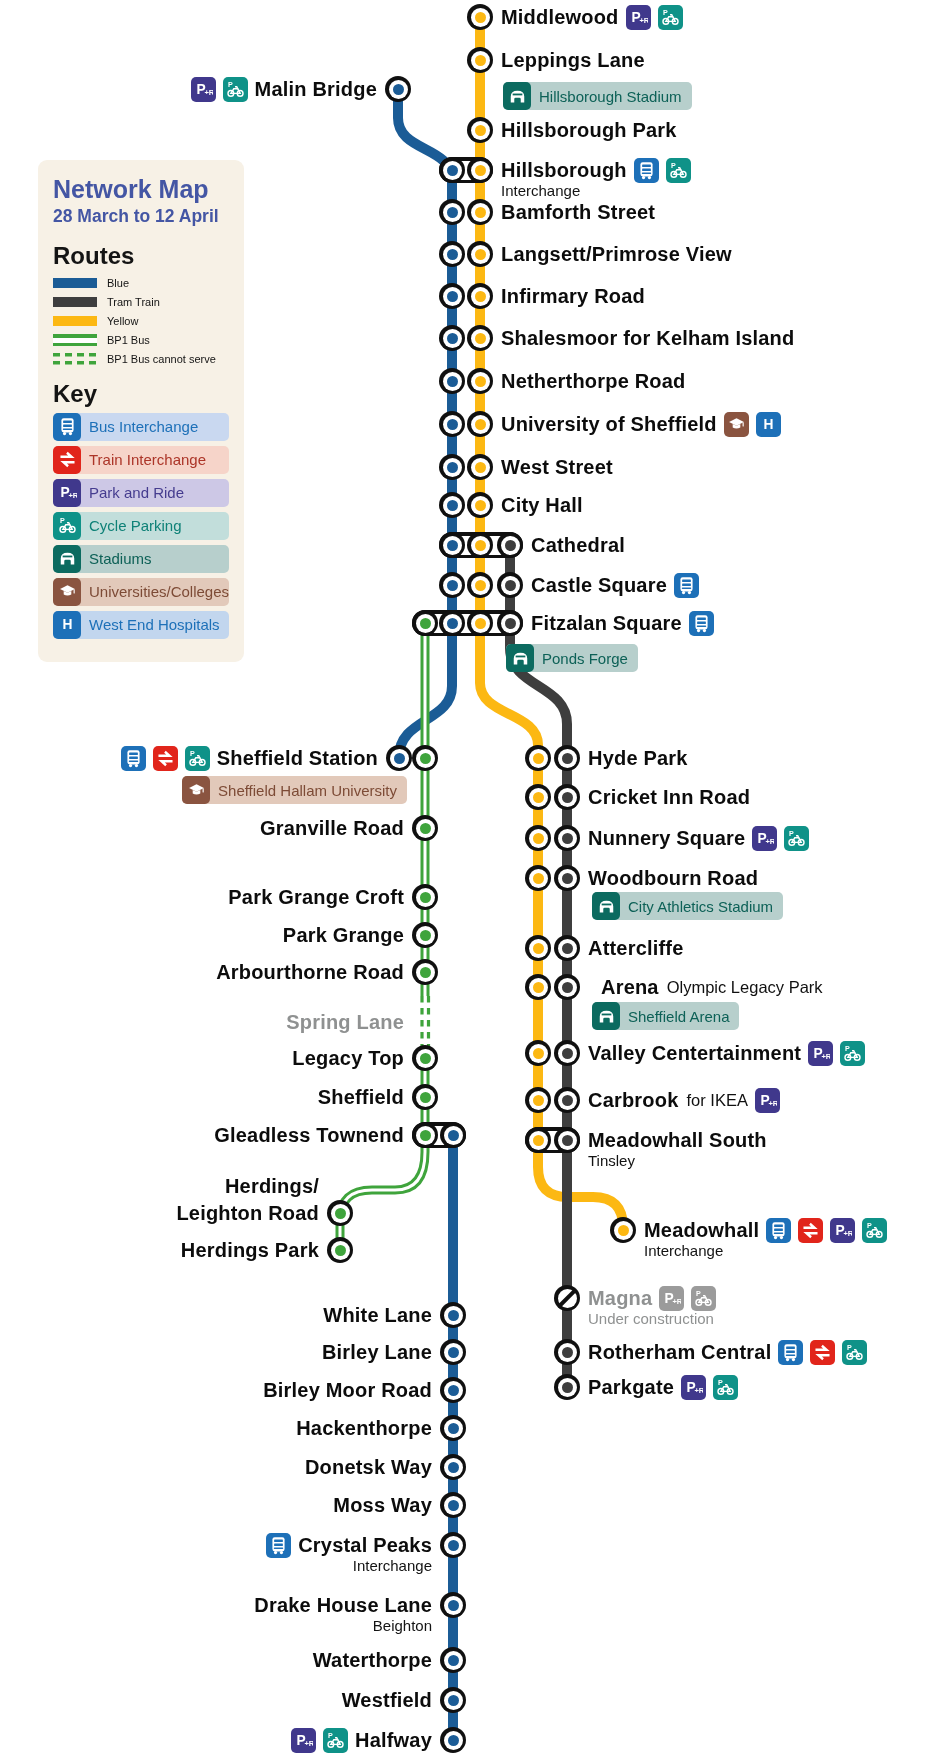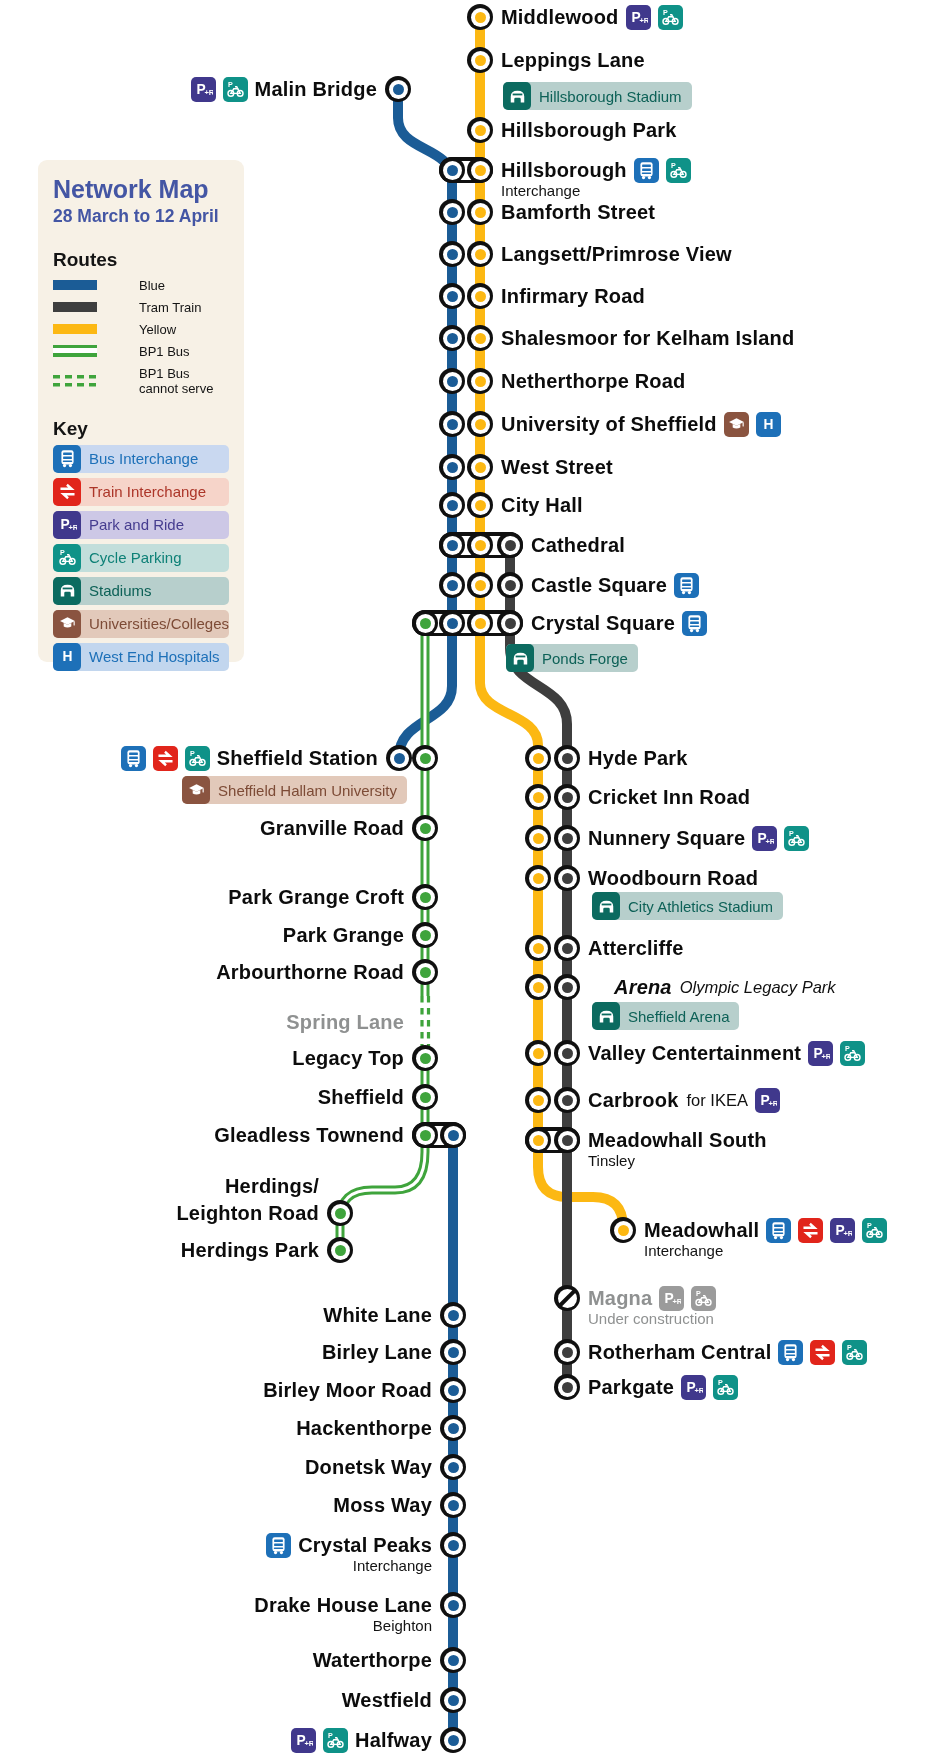--- a/index.html
+++ b/index.html
@@ -30,24 +30,24 @@
 
   
   .pillrow{position:absolute;display:flex;gap:7px;z-index:18;}
   .pill{display:flex;align-items:center;height:28px;border-radius:5px;padding-right:10px;font-size:15px;white-space:nowrap;}
   .picon{width:28px;height:28px;border-radius:5px;display:flex;align-items:center;justify-content:center;margin-right:8px;flex:0 0 auto;}
 
   
   #legend{position:absolute;left:38px;top:160px;width:206px;height:502px;background:#f7f1e6;border-radius:9px;padding:16px 15px;box-sizing:border-box;z-index:10;}
   #legend .title{font-size:25px;font-weight:bold;color:#4456a4;line-height:1.1;}
   #legend .dates{font-size:17.5px;font-weight:bold;color:#4456a4;margin-top:2px;}
-  #legend .sect{font-size:19px;font-weight:bold;color:#141414;margin-top:22px;margin-bottom:4px;}
+  #legend .sect{font-size:24px;font-weight:bold;color:#141414;margin-top:15px;margin-bottom:4px;}
   .rrow{display:flex;align-items:center;gap:10px;margin-top:7px;}
   .sw{width:44px;height:12px;flex:0 0 auto;}
-  .rlabel{font-size:13px;color:#141414;margin-left:32px;}
+  .rlabel{font-size:11px;color:#141414;}
   .krow{margin-top:5px;}
   .kpill{width:176px;height:28px;padding-right:0;}
 </style>
 </head>
 <body>
 
 <div id="map">
   <svg id="lines" width="936" height="1759" viewBox="0 0 936 1759">
     <path id="p-yellow" fill="none" stroke-width="10" d="M480 17 V683 C480 716 538 712 538 745 V1167 Q538 1197 568 1197 H593 Q623 1197 623 1227 V1231" stroke="#fcb813"></path>
     <path id="p-blue-upper" fill="none" stroke-width="10" d="M398 89 V118 C398 152 452 146 452 180 V686 C452 722 399 718 399 757" stroke="#1b5c96"></path>
@@ -444,21 +444,21 @@
     </div>
     <div class="marker" style="left: 467px; top: 610px;">
       <div class="mw"></div>
       <div class="mc" style="background: rgb(252, 184, 19);"></div>
     </div>
     <div class="marker" style="left: 497px; top: 610px;">
       <div class="mw"></div>
       <div class="mc" style="background: rgb(62, 62, 62);"></div>
     </div>
     <div class="lbl right" style="top: 609px; left: 531px;">
-      <span class="nm">Crystal Square</span>
+      <span class="nm">Fitzalan Square</span>
       <div class="badge" style="background: rgb(29, 112, 184);">
         <svg width="19" height="19" viewBox="0 0 20 20">
           <rect x="3.6" y="1.4" width="12.8" height="14.8" rx="2.4" fill="#fff"></rect>
           <rect x="5.4" y="3.7" width="9.2" height="2.7" rx="0.6" fill="#1d70b8"></rect>
           <rect x="5.4" y="7.9" width="9.2" height="2.7" rx="0.6" fill="#1d70b8"></rect>
           <rect x="5" y="12.1" width="10" height="1.5" rx="0.7" fill="#1d70b8"></rect>
           <circle cx="6.9" cy="17.4" r="1.7" fill="#fff"></circle>
           <circle cx="13.1" cy="17.4" r="1.7" fill="#fff"></circle>
         </svg>
       </div>
@@ -610,21 +610,21 @@
       <span class="nm">Attercliffe</span>
     </div>
     <div class="marker" style="left: 525px; top: 974px;">
       <div class="mw"></div>
       <div class="mc" style="background: rgb(252, 184, 19);"></div>
     </div>
     <div class="marker" style="left: 554px; top: 974px;">
       <div class="mw"></div>
       <div class="mc" style="background: rgb(62, 62, 62);"></div>
     </div>
-    <div class="lbl right" style="top: 973px; left: 614px; font-style: italic;">
+    <div class="lbl right" style="top: 973px; left: 601px;">
       <span class="nm">Arena</span>
       <span class="nm2">Olympic Legacy Park</span>
     </div>
     <div class="pillrow" style="top: 1002px; left: 592px;">
       <div class="pill" style="background: rgb(183, 207, 204); color: rgb(13, 97, 87);">
         <div class="picon" style="background: rgb(12, 107, 96);">
           <svg width="19" height="19" viewBox="0 0 20 20">
             <path fill="#fff" d="M2.9 16.2 V10 Q2.9 3.9 10 3.9 Q17.1 3.9 17.1 10 V16.2 H13.4 V12.6 Q13.4 11.2 12 11.2 H8 Q6.6 11.2 6.6 12.6 V16.2 Z"></path>
             <rect x="4.9" y="6.9" width="10.2" height="1.9" fill="#0c6b60"></rect>
           </svg>

